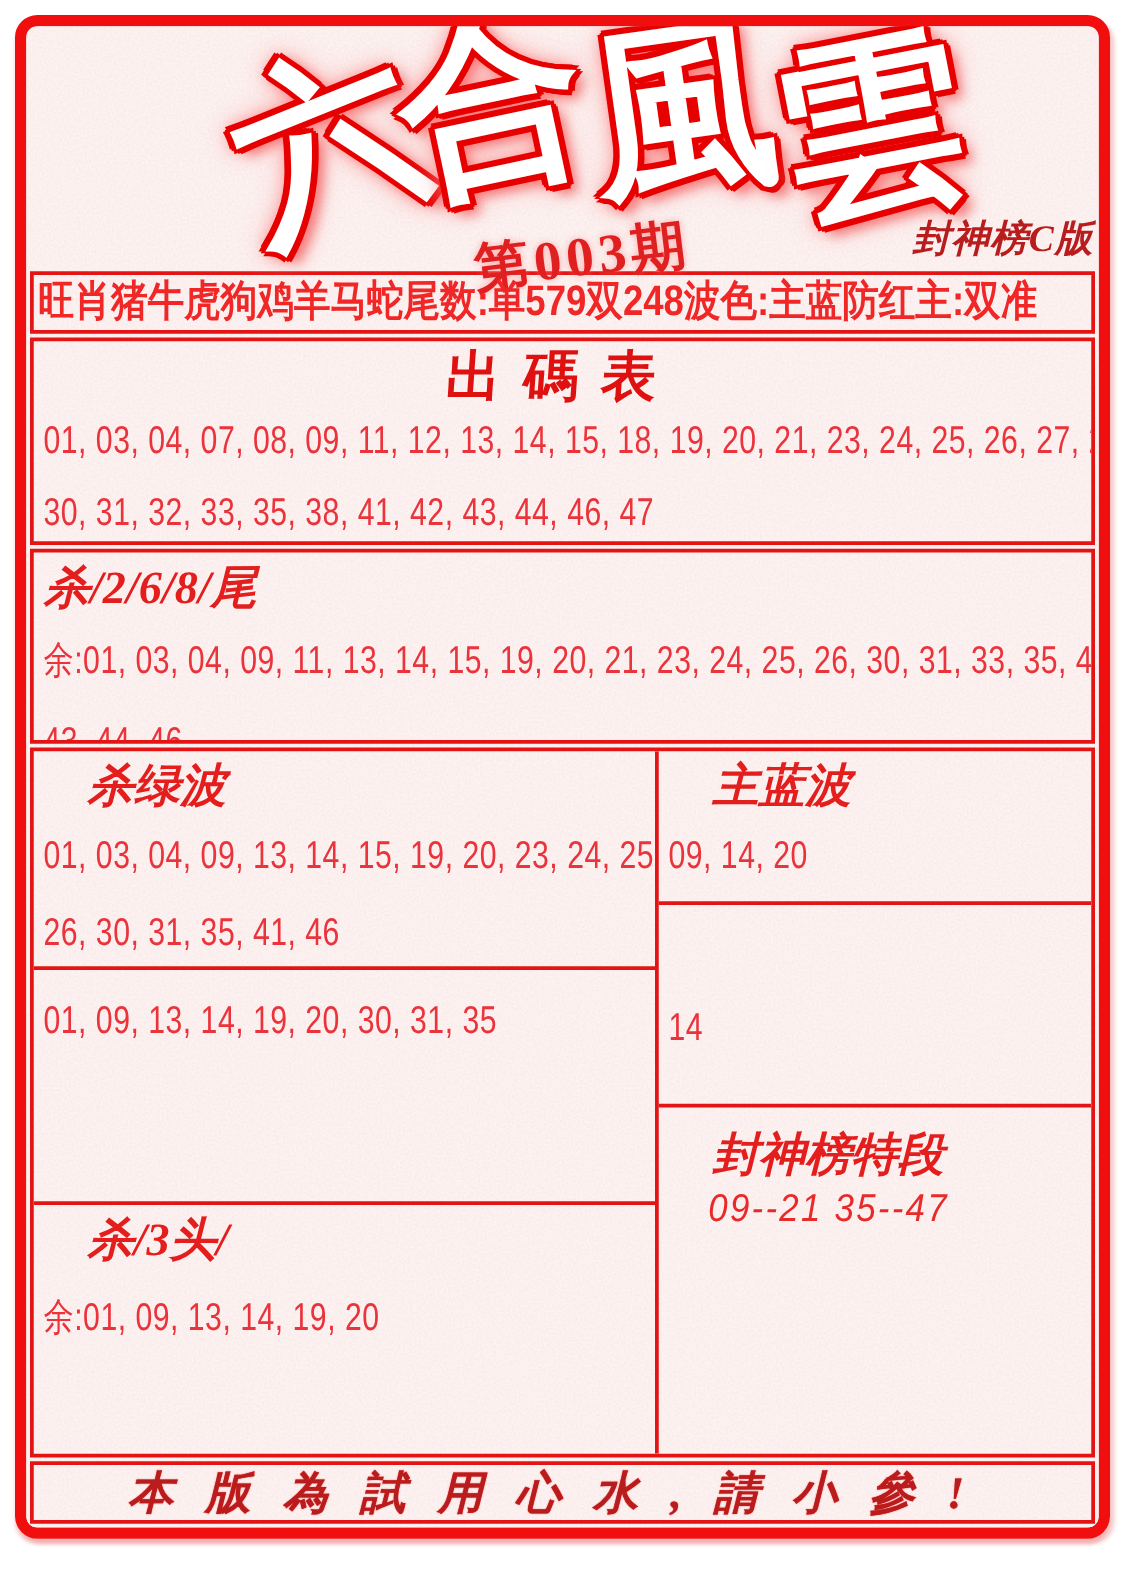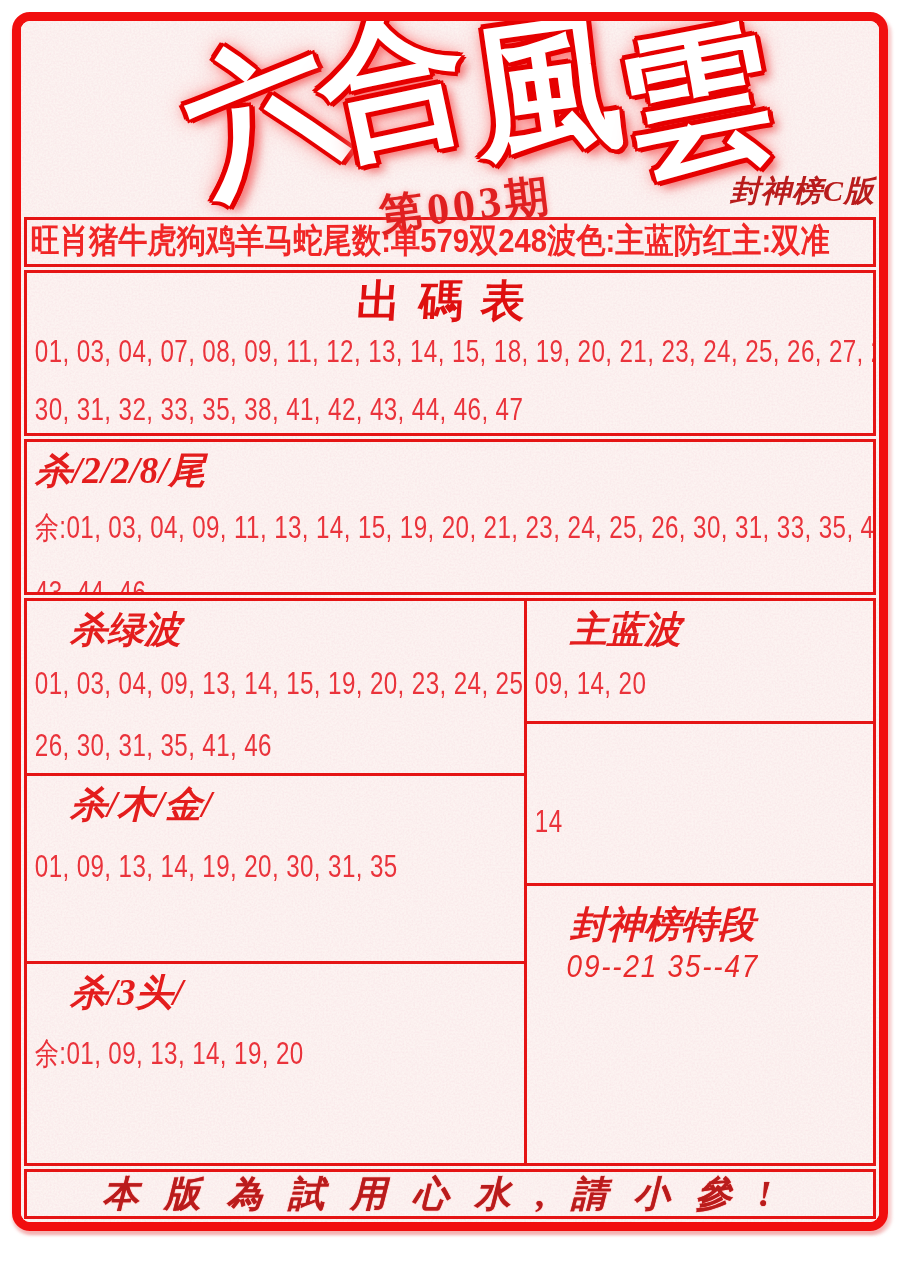--- a/index.html
+++ b/index.html
@@ -135,34 +135,33 @@
       <span class="tip-text">旺肖猪牛虎狗鸡羊马蛇尾数:单579双248波色:主蓝防红主:双准</span>
     </div>
 
     <section class="box chuma">
       <h2 class="brush-title">出碼表</h2>
       <p class="nums l1">01, 03, 04, 07, 08, 09, 11, 12, 13, 14, 15, 18, 19, 20, 21, 23, 24, 25, 26, 27, 28</p>
       <p class="nums l2">30, 31, 32, 33, 35, 38, 41, 42, 43, 44, 46, 47</p>
     </section>
 
     <section class="box sha278">
-      <h2 class="kai-title">杀/2/2/8/尾</h2>
+      <h2 class="kai-title">杀/2/6/8/尾</h2>
       <p class="nums l1">余:01, 03, 04, 09, 11, 13, 14, 15, 19, 20, 21, 23, 24, 25, 26, 30, 31, 33, 35, 41</p>
       <p class="nums l2">43, 44, 46</p>
     </section>
 
     <section class="box grid">
       <div class="col-left">
         <div class="cell cell-lv">
           <h2 class="kai-title">杀绿波</h2>
           <p class="nums l1">01, 03, 04, 09, 13, 14, 15, 19, 20, 23, 24, 25</p>
           <p class="nums l2">26, 30, 31, 35, 41, 46</p>
         </div>
         <div class="cell cell-mujin">
-          <h2 class="kai-title">杀/木/金/</h2>
           <p class="nums">01, 09, 13, 14, 19, 20, 30, 31, 35</p>
         </div>
         <div class="cell cell-3tou">
           <h2 class="kai-title">杀/3头/</h2>
           <p class="nums">余:01, 09, 13, 14, 19, 20</p>
         </div>
       </div>
       <div class="col-right">
         <div class="cell cell-lanbo">
           <h2 class="kai-title">主蓝波</h2>

